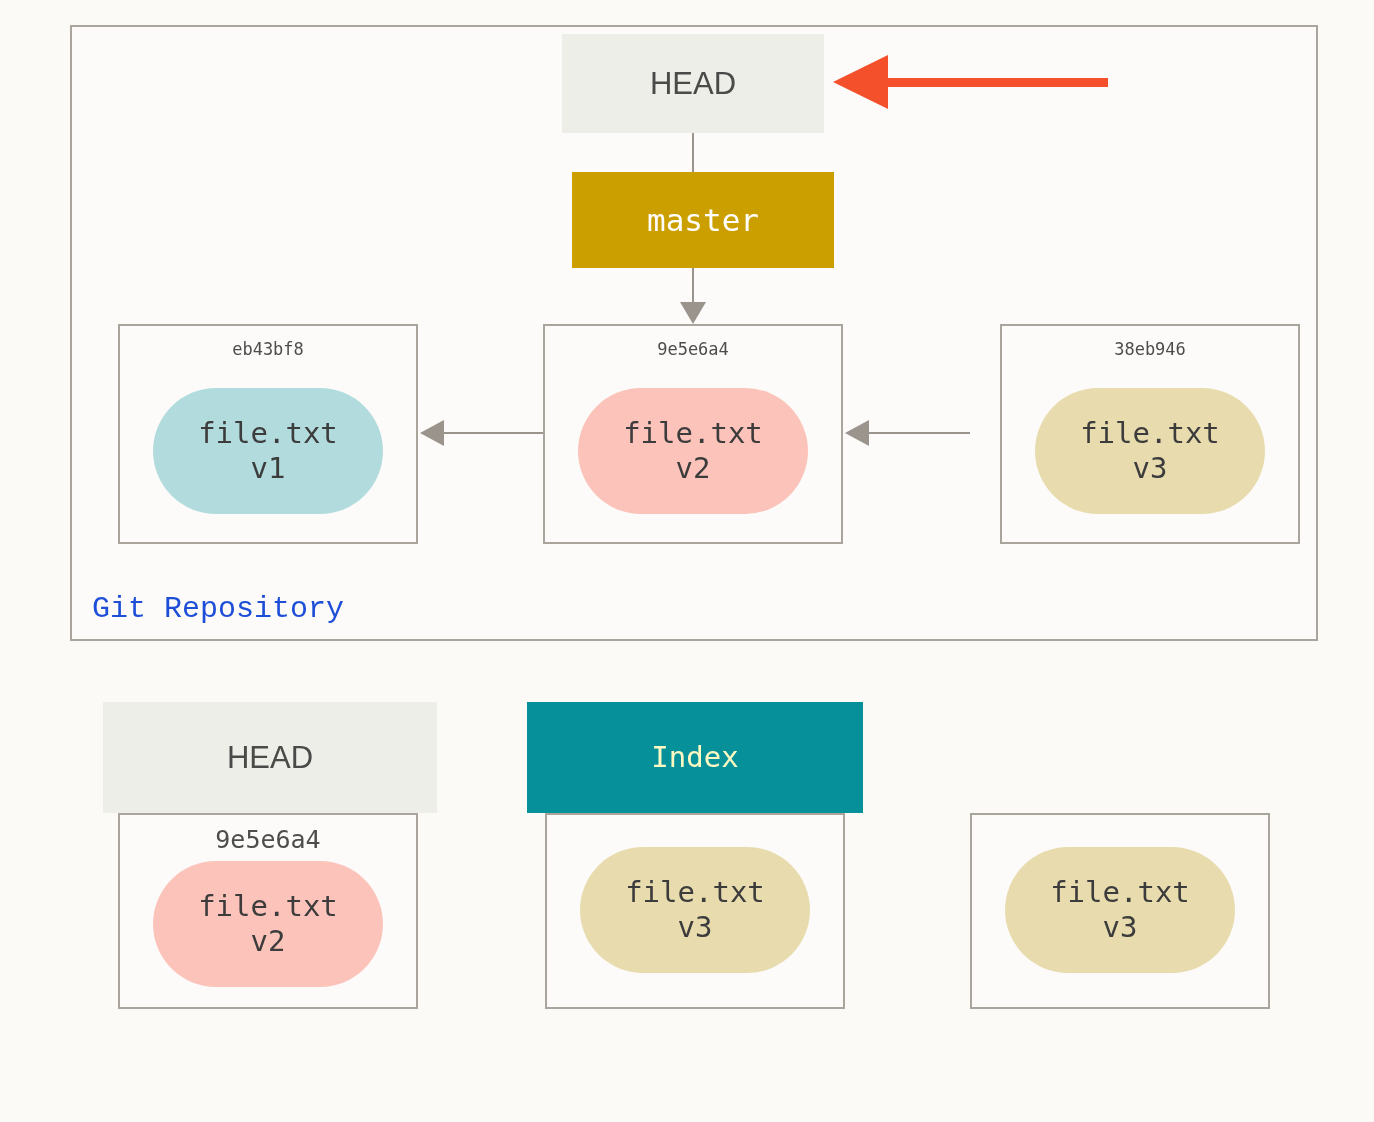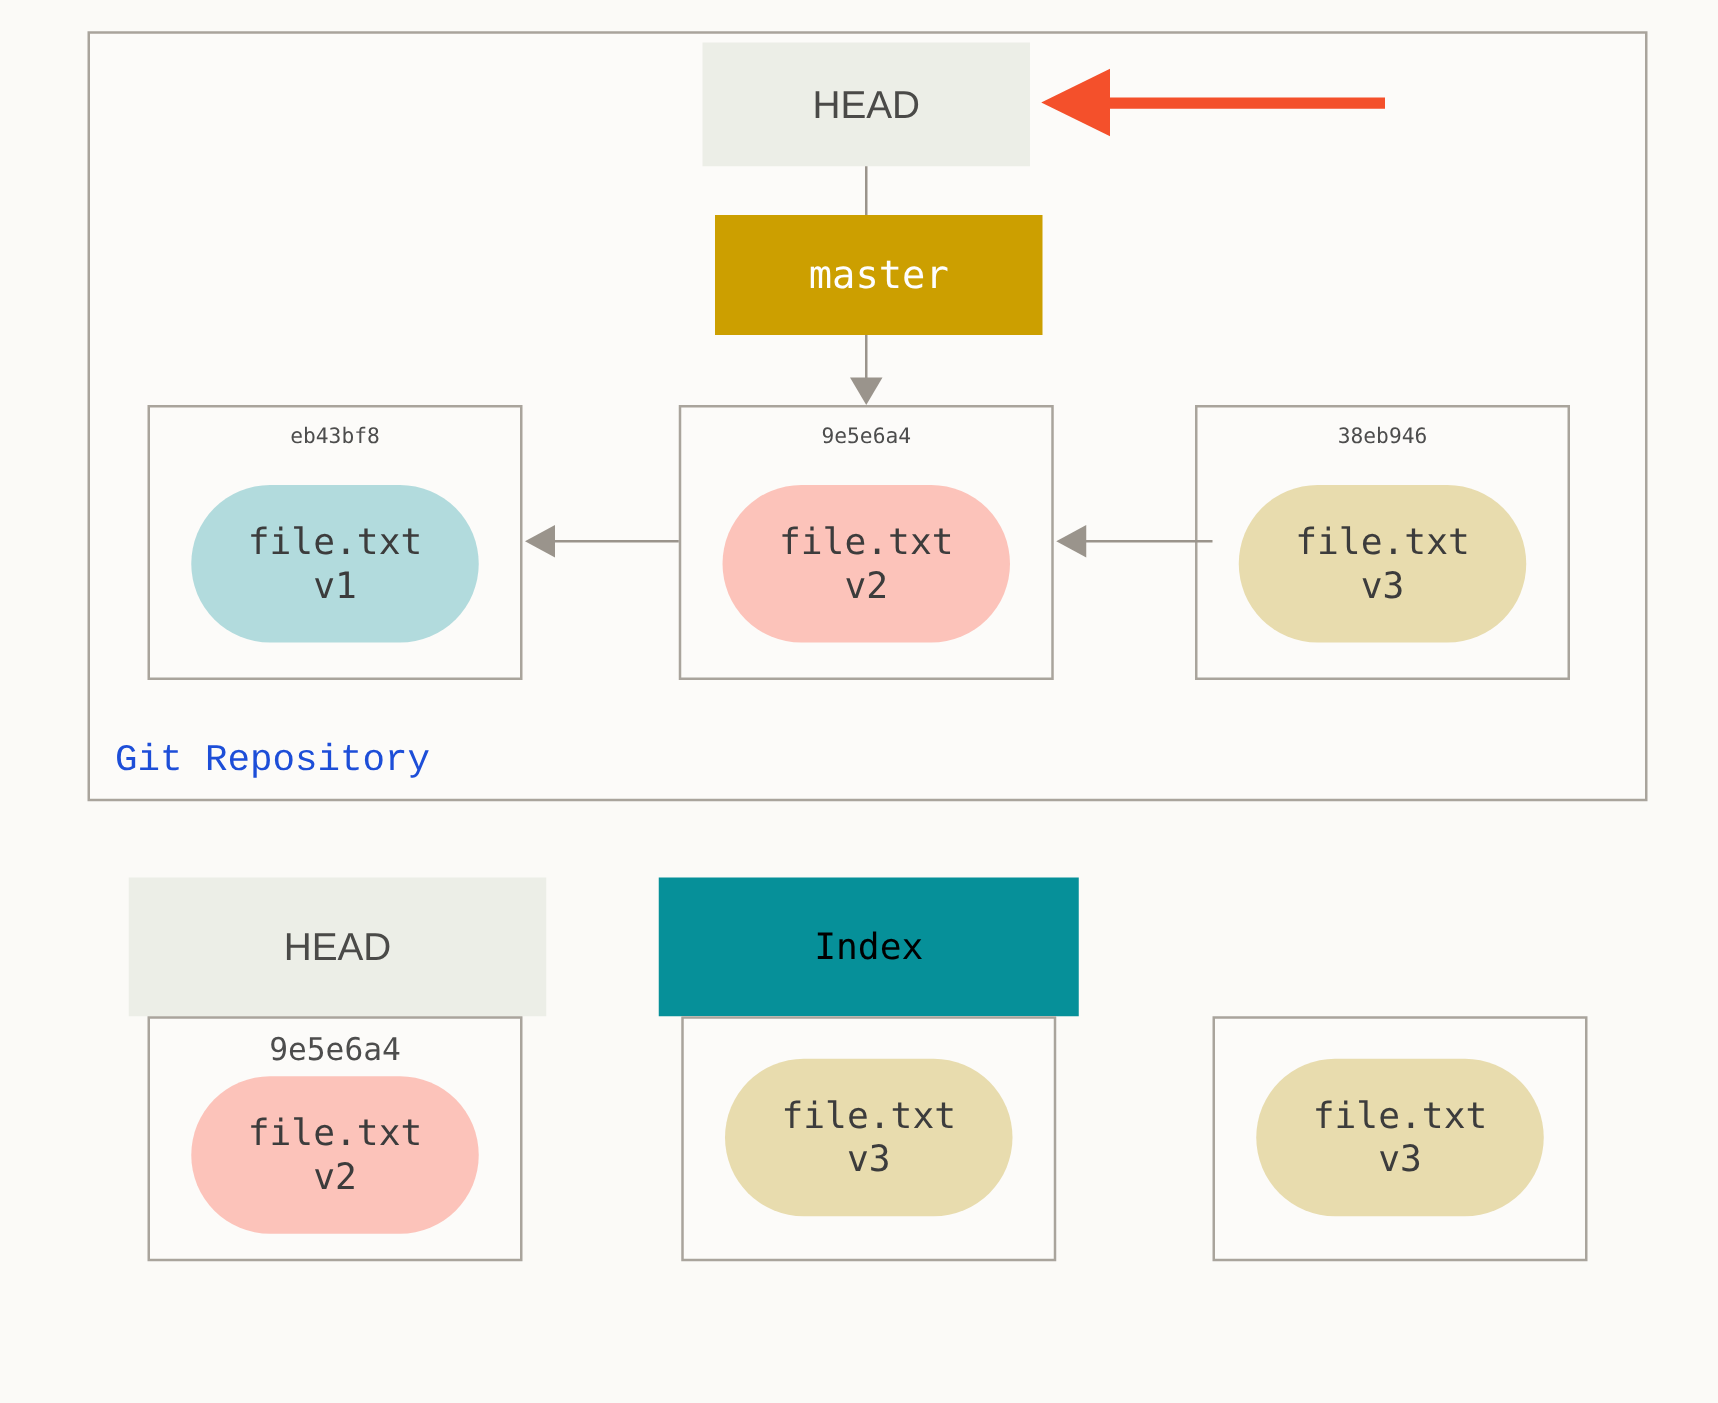--- a/index.html
+++ b/index.html
@@ -66,21 +66,21 @@
 
   
   .commit-box {
     top: 324px;
     width: 300px; height: 220px;
     border: 2px solid #a9a49c;
     background: #fcfbf9;
   }
   .commit-1 { left: 118px; }
   .commit-2 { left: 543px; }
-  .commit-3 { left: 956px; }
+  .commit-3 { left: 1000px; }
 
   .commit-hash {
     position: absolute;
     left: 0; right: 0; top: 13px;
     text-align: center;
     font-family: "DejaVu Sans Mono", "Liberation Mono", monospace;
     font-size: 17px;
     color: #4d4d4d;
   }
   .blob {
@@ -155,21 +155,21 @@
   .hdr-head {
     left: 103px; width: 334px;
     background: #eceee7;
     color: #4a4a48;
     font-family: "Liberation Sans", sans-serif;
     font-size: 31px;
   }
   .hdr-index {
     left: 527px; width: 336px;
     background: #069099;
-    color: #000000;
+    color: #fef9c3;
   }
   .hdr-wd {
     left: 955px; width: 334px;
     background: #f4502b;
     color: #ffffff;
   }
 
   .area-body {
     top: 813px;
     height: 196px;

